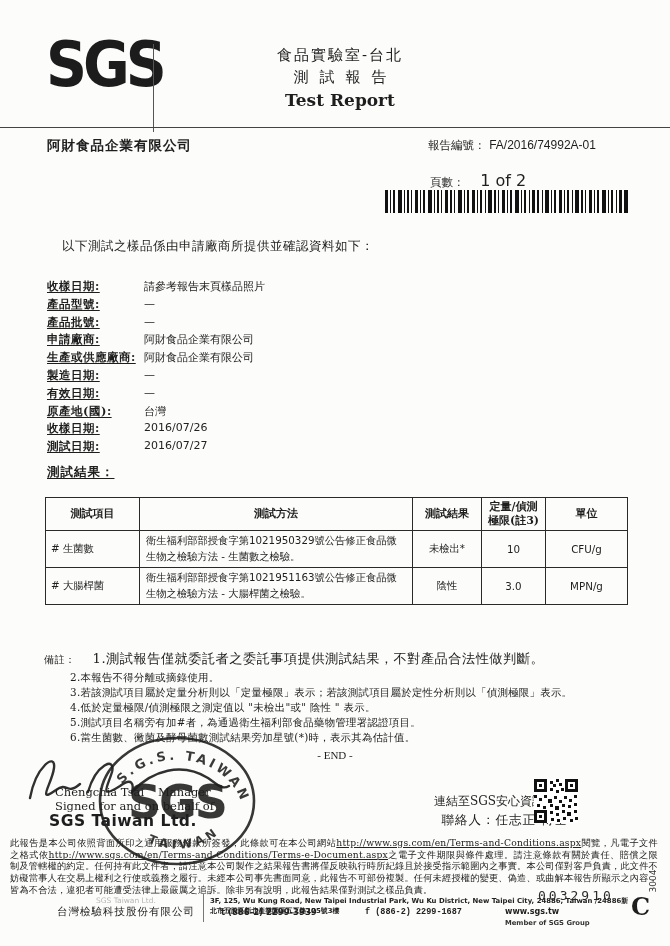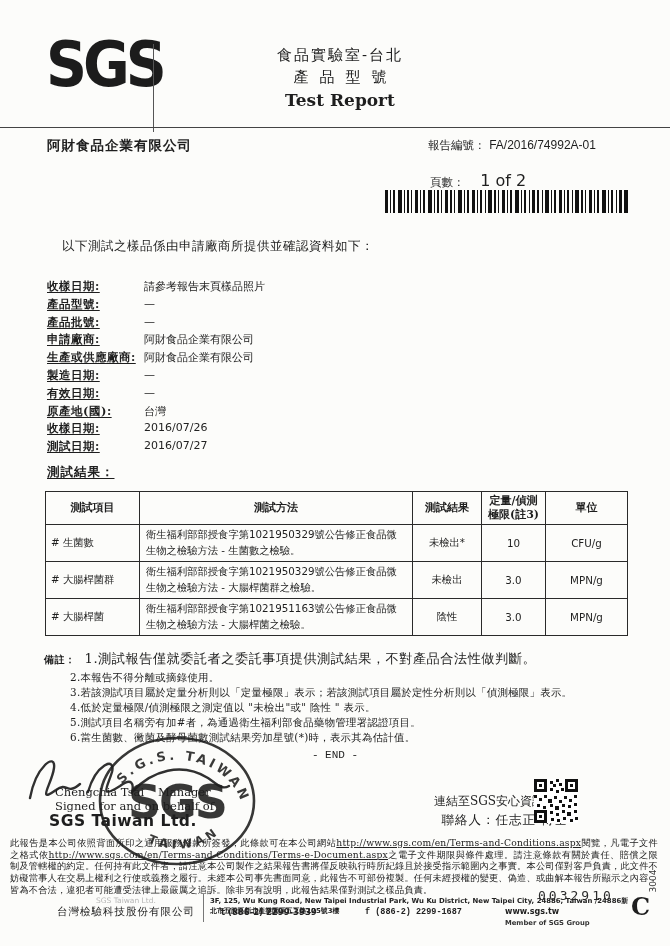--- a/index.html
+++ b/index.html
@@ -36,35 +36,35 @@
   .si-row{height:17.8px;font-size:11.5px;position:relative;}
   .si-label{font-weight:bold;text-decoration:underline;text-underline-offset:2px;letter-spacing:0.5px;}
   .si-value{position:absolute;left:97px;top:0;font-family:"DejaVu Sans","Liberation Sans",sans-serif;font-size:11px;color:#222;}
 
   .results-heading{left:47px;top:464px;font-size:12.5px;font-weight:bold;text-decoration:underline;text-underline-offset:2px;letter-spacing:1px;}
 
   
   .result-table{left:45px;top:491px;}
   table{border-collapse:collapse;table-layout:fixed;width:582px;}
   table,th,td{border:1px solid #2a2a2a;}
-  table{border-width:1.5px;}
+  table{border-width:1.5px;margin-top:6px;}
   th{font-size:11px;font-weight:bold;text-align:center;padding:2px 1px;height:27px;}
   th .pre{white-space:pre-line;line-height:1.25;display:block;}
   td{font-family:"DejaVu Sans","Liberation Sans",sans-serif;font-size:10.3px;vertical-align:middle;padding:2px 5px;height:32px;}
   td.item{text-align:left;}
   td.method{line-height:1.5;padding:2px 6px;}
   td.c{text-align:center;}
 
   
   .notes{left:44px;top:649px;width:605px;}
   .note-first{font-size:13.2px;line-height:20px;letter-spacing:0.5px;}
-  .note-label{font-size:10px;font-weight:bold;margin-right:9px;text-align:center;}
+  .note-label{font-size:10px;font-weight:normal;margin-right:17px;text-align:center;}
   .note-item{font-size:10.4px;line-height:15px;margin-left:26px;letter-spacing:0.3px;}
   .end-mark{left:0;top:749px;width:670px;text-align:center;font-size:11px;
-    font-family:Liberation Mono, monospace;}
+    font-family:Liberation Serif, serif;}
 
   
   .sig-svg{left:22px;top:748px;}
   .sig-name{left:55px;top:785px;font-size:11.5px;}
   .sig-name .gap{display:inline-block;width:14px;}
   .sig-for{left:55px;top:799px;font-size:11.5px;}
   .sig-company{left:49px;top:812px;font-size:15.5px;font-weight:bold;
     font-family:"DejaVu Sans","Liberation Sans",sans-serif;letter-spacing:0.5px;}
   .stamp{left:96px;top:734px;opacity:0.88;}
 
@@ -103,21 +103,21 @@
 </head>
 <body>
 
 <div class="page">
 
   <div class="abs sgs-logo">SGS</div>
   <div class="abs logo-vline"></div>
 
   <div class="abs title-block">
     <div class="t-cn">食品實驗室-台北</div>
-    <div class="t-rep-cn">產品型號</div>
+    <div class="t-rep-cn">測試報告</div>
     <div class="t-rep-en">Test Report</div>
   </div>
   <div class="abs header-rule"></div>
 
   <div class="abs client-name">阿財食品企業有限公司</div>
 
   <div class="abs report-no-row">
     <span>報告編號：</span>
     <span class="val">FA/2016/74992A-01</span>
   </div>
@@ -230,27 +230,20 @@
       </thead>
       <tbody>
         <tr>
           <td class="item"># 生菌數</td>
           <td class="method">衛生福利部部授食字第1021950329號公告修正食品微生物之檢驗方法 - 生菌數之檢驗。</td>
           <td class="c">未檢出*</td>
           <td class="c">10</td>
           <td class="c">CFU/g</td>
         </tr>
         <tr>
-          <td class="item"># 大腸桿菌群</td>
-          <td class="method">衛生福利部部授食字第1021950329號公告修正食品微生物之檢驗方法 - 大腸桿菌群之檢驗。</td>
-          <td class="c">未檢出</td>
-          <td class="c">3.0</td>
-          <td class="c">MPN/g</td>
-        </tr>
-        <tr>
           <td class="item"># 大腸桿菌</td>
           <td class="method">衛生福利部部授食字第1021951163號公告修正食品微生物之檢驗方法 - 大腸桿菌之檢驗。</td>
           <td class="c">陰性</td>
           <td class="c">3.0</td>
           <td class="c">MPN/g</td>
         </tr>
       </tbody>
     </table>
   </div>
 

